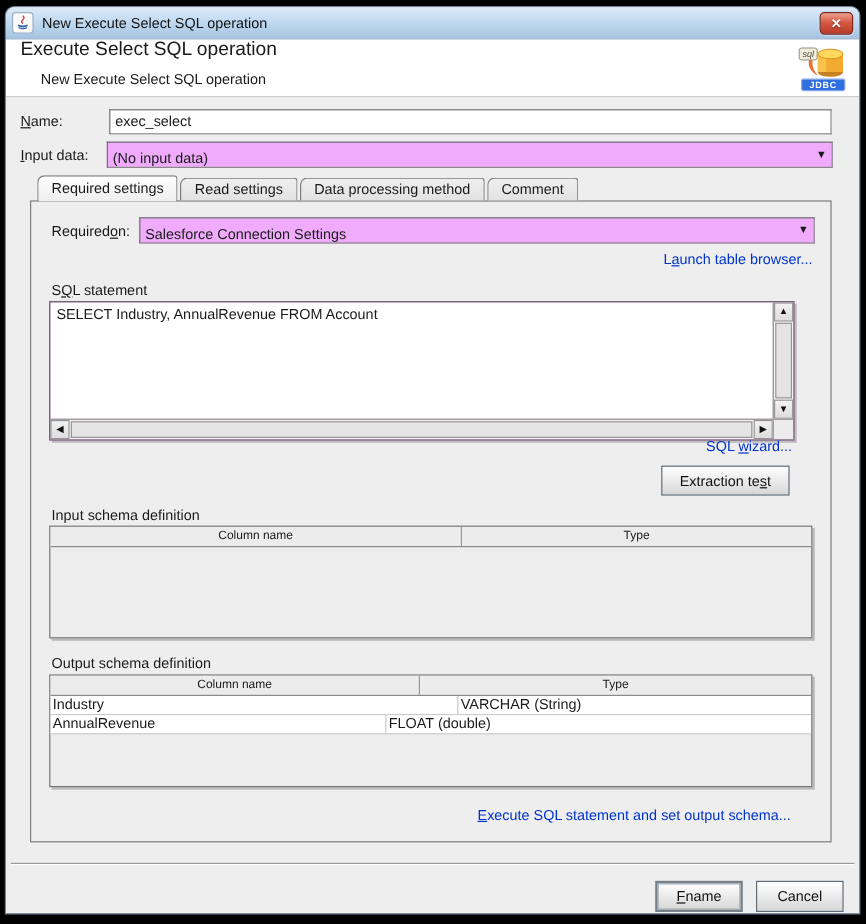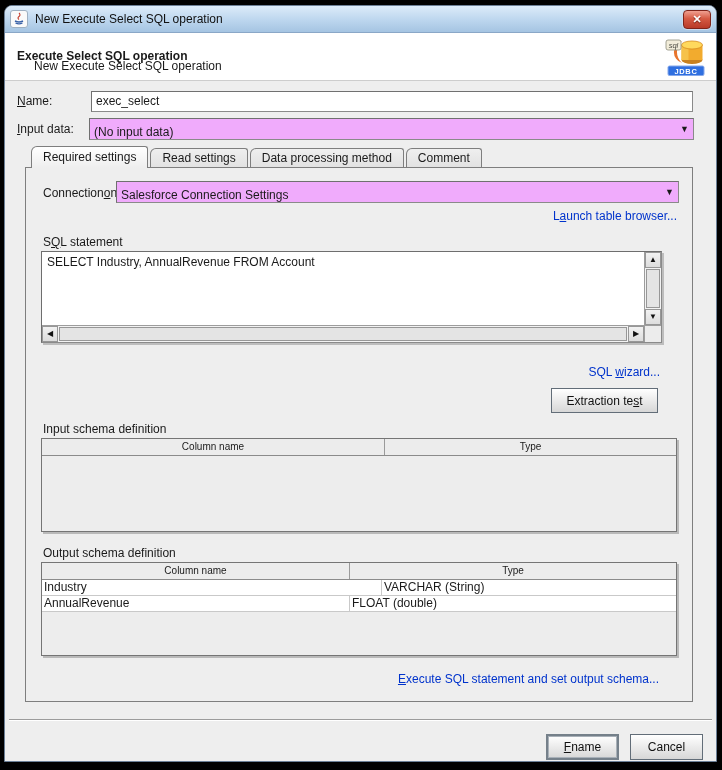--- a/index.html
+++ b/index.html
@@ -41,21 +41,21 @@
     box-shadow:0 0 0 1px #c9dbee;
     color:#fff; font-weight:bold; font-size:11px;
     display:flex; align-items:center; justify-content:center;
     text-shadow:0 1px 1px #6d1d12; cursor:default;
   }
   
   .headerband {
     position:absolute; left:0; top:27px; width:100%; height:48px;
     background:#ffffff; border-bottom:1px solid #cdcdcd;
   }
-  .header-title { position:absolute; left:12px; top:16px; font-weight:bold; font-size:12px; }
+  .header-title { position:absolute; left:12px; top:0; font-weight:normal; font-size:16px; }
   .header-sub   { position:absolute; left:29px; top:26px; font-size:12px; }
   .jdbc-icon { position:absolute; right:9px; top:3px; width:42px; height:42px; }
   
   .lbl { position:absolute; font-size:12px; white-space:nowrap; }
   .mn { text-decoration:underline; }
   .textfield {
     position:absolute; background:#fff;
     border:1px solid #8a8a8a; border-top-color:#707070; border-left-color:#707070;
     font-size:12px; line-height:19px; padding:0 4px; white-space:nowrap; overflow:hidden;
   }
@@ -83,21 +83,21 @@
     background:linear-gradient(180deg,#ffffff,#eeeeee);
     z-index:4;
   }
   .panel {
     position:absolute; left:20px; top:161px; width:668px; height:535px;
     border:1px solid #7e7e7e; background:#eeeeee; z-index:2;
   }
   .link { position:absolute; color:#0033cc; font-size:12px; white-space:nowrap; cursor:pointer; }
   
   .sqlbox {
-    position:absolute; left:36px; top:245px; width:621px; height:92px;
+    position:absolute; left:36px; top:245px; width:621px; height:116px;
     border:1px solid #8a8a8a; border-top-color:#6e6e6e; border-left-color:#6e6e6e;
     background:#701a75; box-shadow:2px 2px 0 #bdbdbd;
   }
   .sqltext {
     position:absolute; left:0; top:0; right:17px; bottom:17px; background:#fff;
     font-size:12px; padding:3px 5px; overflow:hidden; white-space:nowrap;
   }
   .vscroll { position:absolute; right:0; top:0; bottom:17px; width:17px; background:#f3f3f3; border-left:1px solid #9d9d9d; }
   .hscroll { position:absolute; left:0; bottom:0; right:17px; height:17px; background:#f3f3f3; border-top:1px solid #9d9d9d; }
   .corner  { position:absolute; right:0; bottom:0; width:17px; height:17px; background:#ececec; border-top:1px solid #9d9d9d; border-left:1px solid #9d9d9d; }
@@ -197,21 +197,21 @@
 
   <div class="tabs">
     <div class="tab selected"><span>Required settings</span></div>
     <div class="tab"><span>Read settings</span></div>
     <div class="tab"><span>Data processing method</span></div>
     <div class="tab"><span>Comment</span></div>
   </div>
 
   <div class="panel"></div>
 
-  <div class="lbl" style="left:38px; top:180px; z-index:5;"><span>Connection</span><span class="mn">o</span><span>n:</span></div>
+  <div class="lbl" style="left:38px; top:180px; z-index:5;"><span>Required</span><span class="mn">o</span><span>n:</span></div>
   <div class="combo" style="left:111px; top:175px; width:563px; height:22px; z-index:5;">
     <span>Salesforce Connection Settings</span>
     <span class="arrow">▼</span>
   </div>
 
   <div class="link" style="top:203px; right:39px; z-index:5;"><span>L</span><span class="mn">a</span><span>unch table browser...</span></div>
 
   <div class="lbl" style="left:38px; top:229px; z-index:5;"><span>S</span><span class="mn">Q</span><span>L statement</span></div>
 
   <div class="sqlbox" style="z-index:5;">
@@ -249,21 +249,21 @@
   <div class="schema-table" style="left:36px; top:556px; z-index:5;">
     <div class="sch-head">
       <div class="cell" style="width:308px;">Column name</div>
       <div class="cell" style="flex:1;">Type</div>
     </div>
     <div class="sch-row">
       <div class="cell" style="width:340px;">Industry</div>
       <div class="cell" style="flex:1;">VARCHAR (String)</div>
     </div>
     <div class="sch-row">
-      <div class="cell" style="width:308px;">AnnualRevenue</div>
+      <div class="cell" style="width:280px;">AnnualRevenue</div>
       <div class="cell" style="flex:1;">FLOAT (double)</div>
     </div>
   </div>
 
   <div class="link" style="top:666px; right:57px; z-index:5;"><span></span><span class="mn">E</span><span>xecute SQL statement and set output schema...</span></div>
 
   <div class="sep"></div>
   <div class="btn default" style="left:541px; top:728px; width:73px; height:26px;">
       <span><span class="mn">F</span><span>name</span></span>
     </div>

